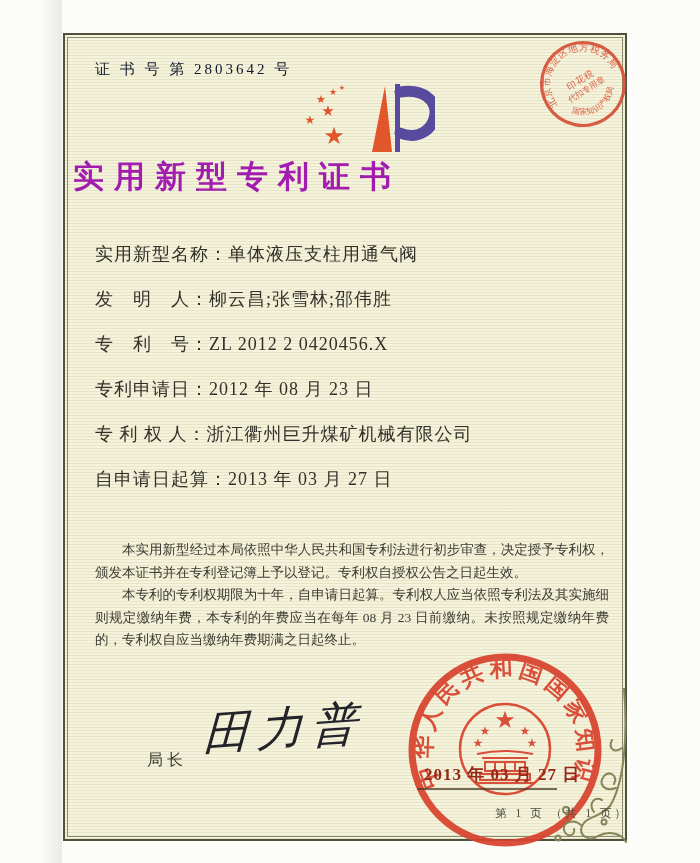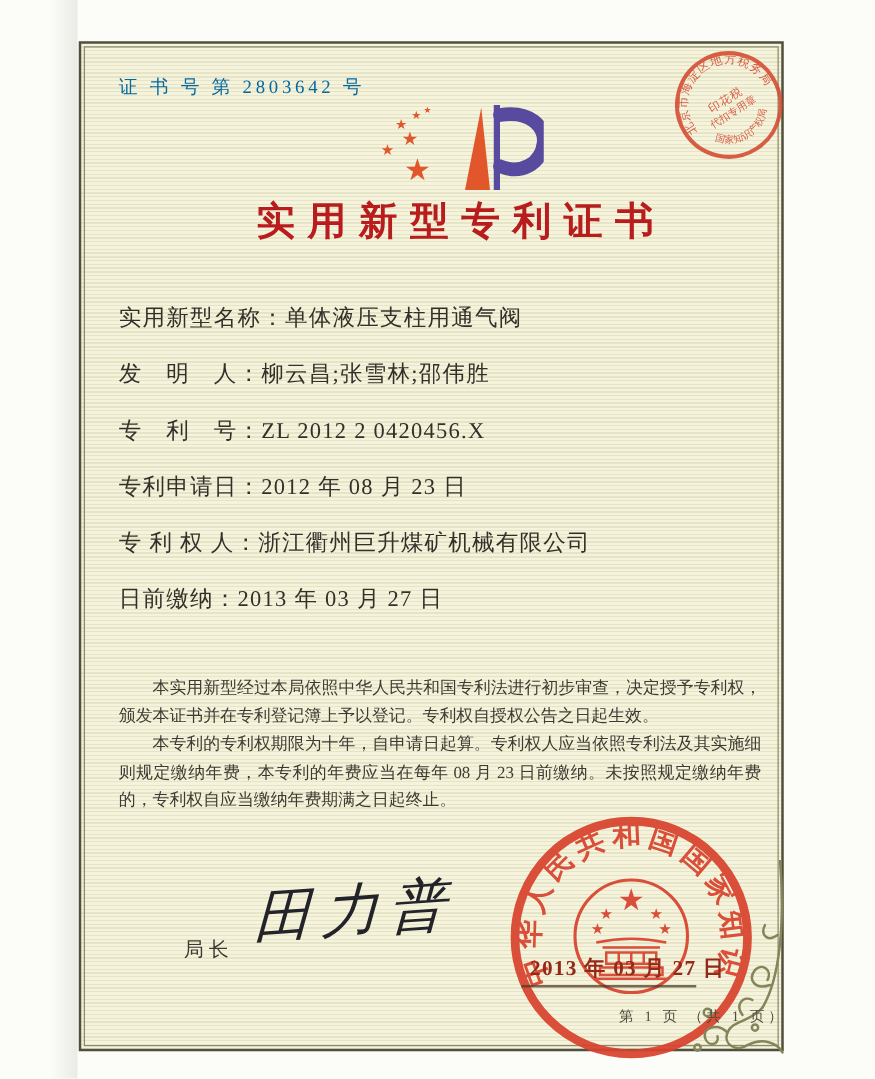--- a/index.html
+++ b/index.html
@@ -24,27 +24,27 @@
     background-image:repeating-linear-gradient(0deg,
       rgba(168,168,118,0.20) 0px, rgba(168,168,118,0.20) 1px,
       rgba(0,0,0,0) 1px, rgba(0,0,0,0) 3px);
   }
   .frame-inner {
     position:absolute; left:2px; top:2px; right:2px; bottom:2px;
     border:1px solid #8a8a6c;
   }
   .cert-no {
     position:absolute; left:95px; top:60px;
-    font-size:15px; letter-spacing:3px; color:#0369a1;
+    font-size:15px; letter-spacing:3px; color:#0f172a;
   }
   .logo { position:absolute; left:285px; top:82px; width:150px; height:78px; }
   .title {
     position:absolute; left:63px; top:156px; width:566px;
-    text-align:center; font-size:31px; font-weight:700;
-    letter-spacing:10px; text-indent:10px; color:#b91c1c;padding-left:36px;
+    text-align:left; font-size:31px; font-weight:700;
+    letter-spacing:10px; text-indent:10px; color:#a21caf;
   }
   .fields { position:absolute; left:95px; top:242px; width:505px; }
   .field { height:45px; font-size:18px; color:#33302a; letter-spacing:1px; }
   .field .flabel { color:#33302a; }
   .field .fvalue { color:#33302a; }
   .body-text {
     position:absolute; left:95px; top:496px; width:514px;
     font-size:13.5px; line-height:22.5px; color:#3c3a32;
     text-align:justify;
     margin-top:43px;
@@ -112,21 +112,21 @@
     <div class="field">
       <span class="flabel">专　利　号：</span><span class="fvalue">ZL 2012 2 0420456.X</span>
     </div>
     <div class="field">
       <span class="flabel">专利申请日：</span><span class="fvalue">2012 年 08 月 23 日</span>
     </div>
     <div class="field">
       <span class="flabel">专 利 权 人：</span><span class="fvalue">浙江衢州巨升煤矿机械有限公司</span>
     </div>
     <div class="field">
-      <span class="flabel">日前缴纳：</span><span class="fvalue">2013 年 03 月 27 日</span>
+      <span class="flabel">自申请日起算：</span><span class="fvalue">2013 年 03 月 27 日</span>
     </div>
   </div>
 
   <div class="body-text">
     <p>本实用新型经过本局依照中华人民共和国专利法进行初步审查，决定授予专利权，颁发本证书并在专利登记簿上予以登记。专利权自授权公告之日起生效。</p>
     <p>本专利的专利权期限为十年，自申请日起算。专利权人应当依照专利法及其实施细则规定缴纳年费，本专利的年费应当在每年 08 月 23 日前缴纳。未按照规定缴纳年费的，专利权自应当缴纳年费期满之日起终止。</p>
   </div>
 
   <div class="director-label">局长</div>
   <div class="signature">田力普</div>

